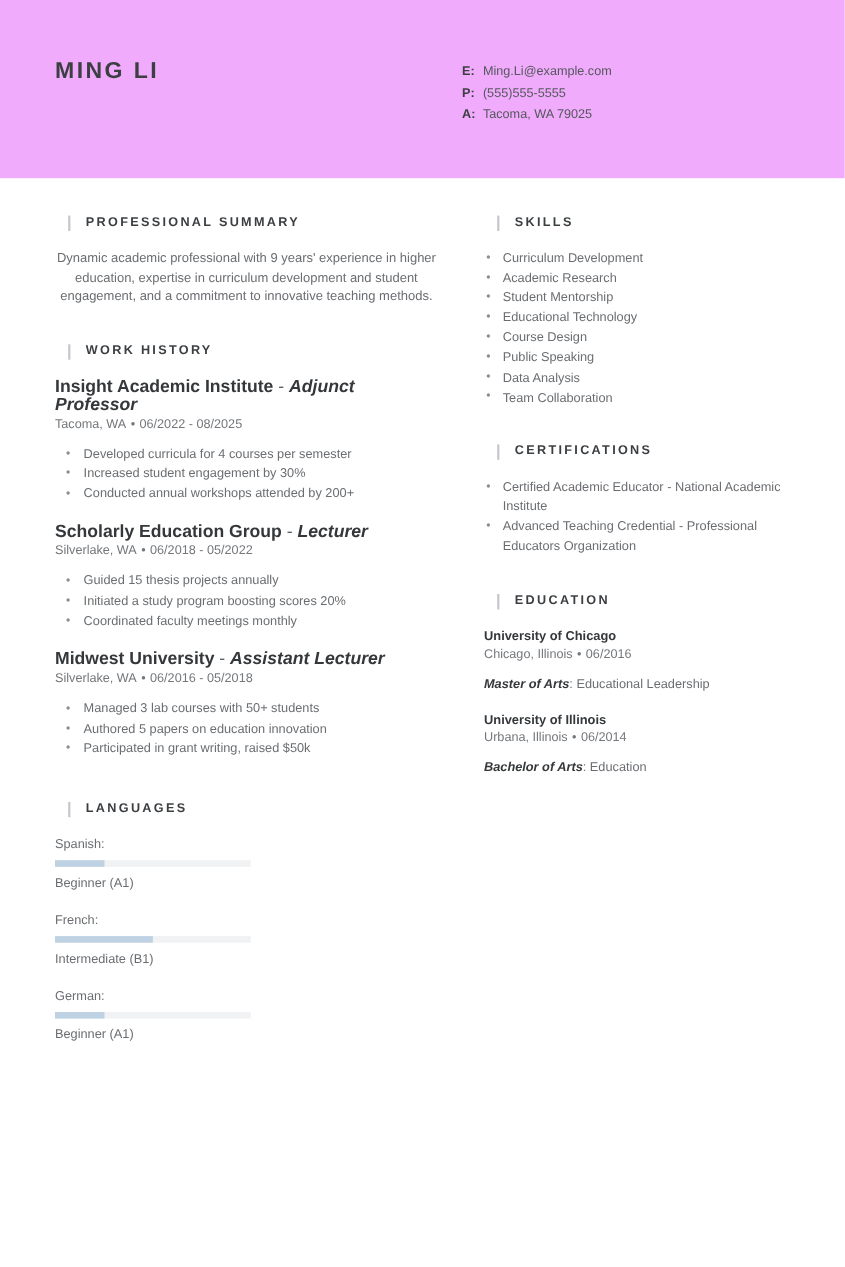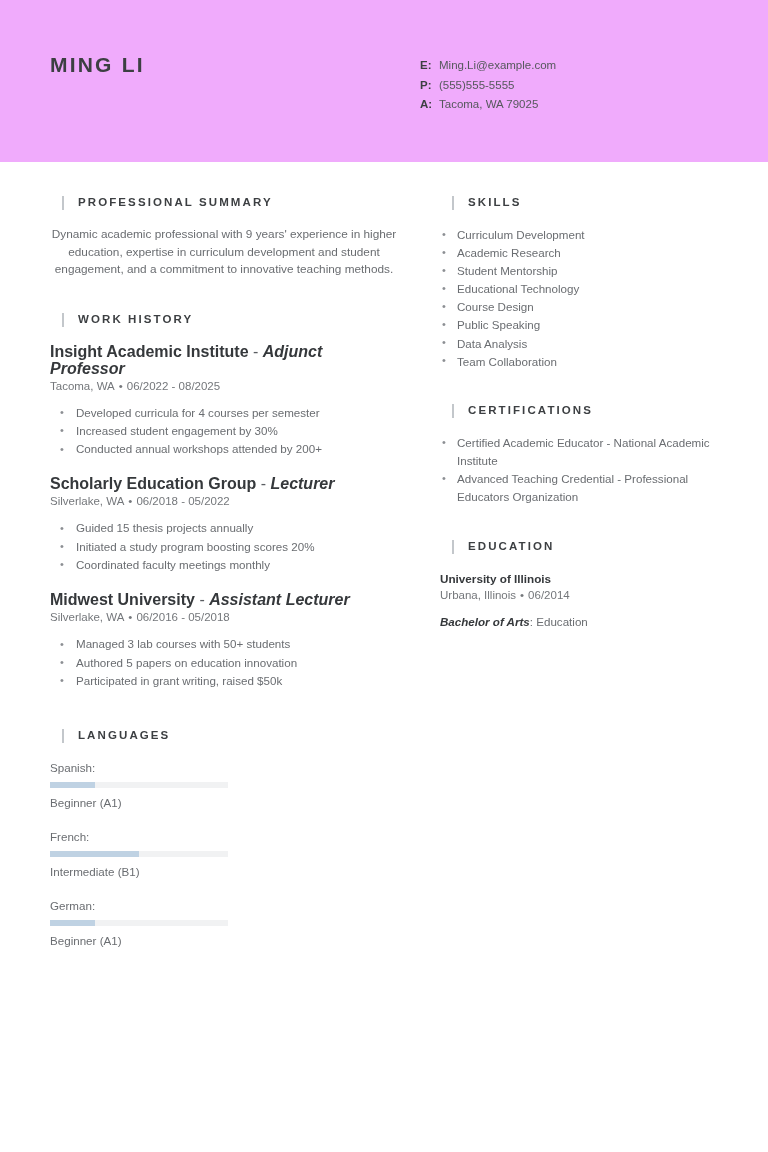--- a/index.html
+++ b/index.html
@@ -357,20 +357,29 @@
       </div>
 
       <div class="gap-sec-lg"></div>
 
       <div class="section">
         <div class="sec-head">
           <span class="sec-bar"></span>
           <span class="sec-title">EDUCATION</span>
         </div>
 
+        <div class="edu">
+          <div class="edu-school">University of Chicago</div>
+          <div class="edu-meta">
+            <span>Chicago, Illinois</span><span class="sep">•</span><span>06/2016</span>
+          </div>
+          <div class="edu-degree">
+            <span class="deg">Master of Arts</span><span>: </span><span>Educational Leadership</span>
+          </div>
+        </div>
 
         <div class="edu">
           <div class="edu-school">University of Illinois</div>
           <div class="edu-meta">
             <span>Urbana, Illinois</span><span class="sep">•</span><span>06/2014</span>
           </div>
           <div class="edu-degree">
             <span class="deg">Bachelor of Arts</span><span>: </span><span>Education</span>
           </div>
         </div>

